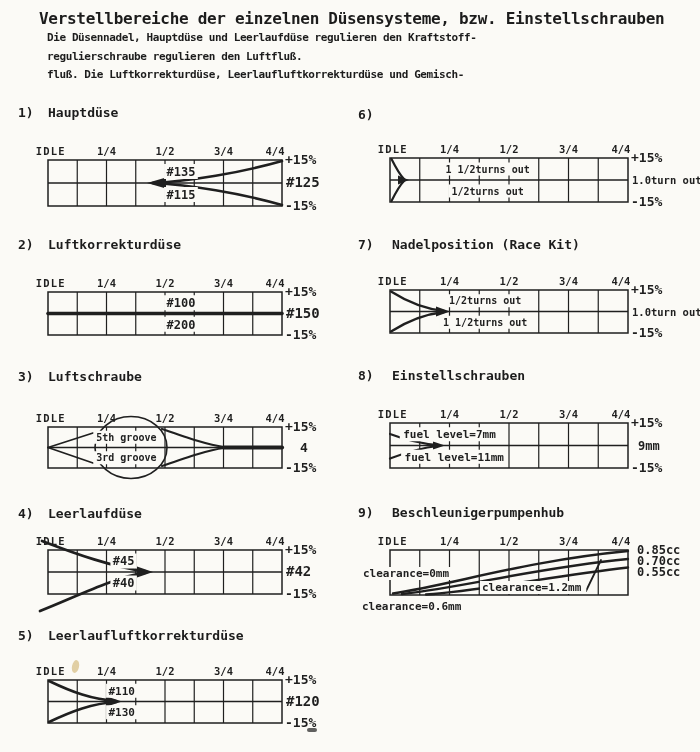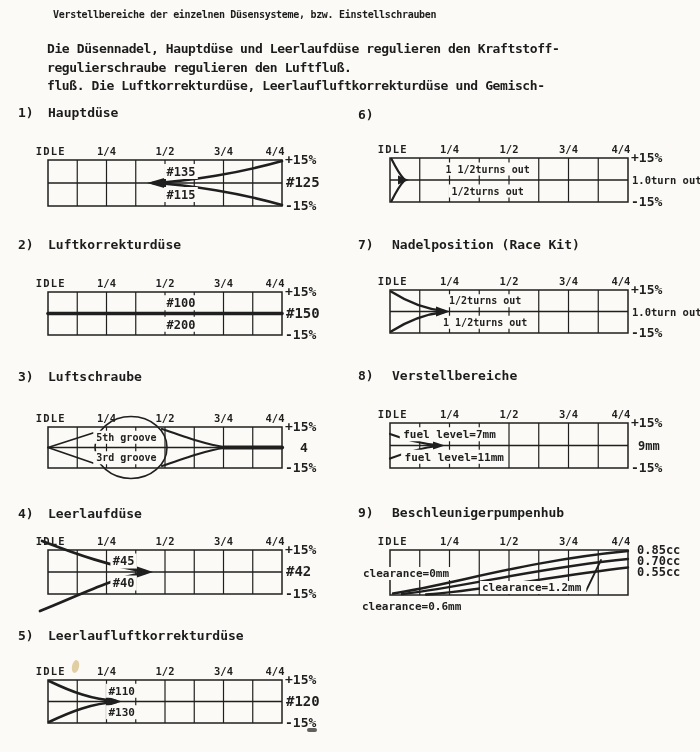--- a/index.html
+++ b/index.html
@@ -1,19 +1,19 @@
 <!DOCTYPE html>
 <html><head>
 <meta charset="utf-8">
 <style>
   html,body{margin:0;padding:0;}
   .page{position:relative;width:700px;height:752px;background:#fbfaf6;overflow:hidden;
         font-family:"DejaVu Sans Mono",monospace;color:#1c1c1c;}
-  .title{position:absolute;left:53px;top:9px;font-size:10px;font-weight:bold;letter-spacing:-0.3px;white-space:nowrap;}
-  .intro{position:absolute;left:47px;top:40px;font-size:13px;font-weight:bold;letter-spacing:-0.4px;line-height:18.7px;white-space:nowrap;}
+  .title{position:absolute;left:39px;top:9px;font-size:16px;font-weight:bold;letter-spacing:-0.3px;white-space:nowrap;}
+  .intro{position:absolute;left:47px;top:29px;font-size:11px;font-weight:bold;letter-spacing:-0.4px;line-height:18.7px;white-space:nowrap;}
   .dhead{position:absolute;font-size:13px;font-weight:bold;white-space:nowrap;display:flex;}
   .dhead .n{display:inline-block;}
   .dhead.lc .n{width:30px;}
   .dhead.rc .n{width:34px;}
   svg.canvas{position:absolute;left:0;top:0;}
   svg text{font-family:"DejaVu Sans Mono",monospace;font-weight:bold;fill:#1f1f1f;}
   .stain{position:absolute;border-radius:50%;}
 </style>
 </head>
 <body>
@@ -48,21 +48,21 @@
     </div>
   <div class="dhead rc" style="left:358px;top:107px">
       <span class="n">6)</span>
     </div>
   <div class="dhead rc" style="left:358px;top:237px">
       <span class="n">7)</span>
       <span>Nadelposition (Race Kit)</span>
     </div>
   <div class="dhead rc" style="left:358px;top:368px">
       <span class="n">8)</span>
-      <span>Verstellbereiche</span>
+      <span>Einstellschrauben</span>
     </div>
   <div class="dhead rc" style="left:358px;top:505px">
       <span class="n">9)</span>
       <span>Beschleunigerpumpenhub</span>
     </div>
 
   <svg class="canvas" id="charts" width="700" height="752" viewBox="0 0 700 752">
       <g>
         <rect x="48" y="160" width="234" height="46" fill="none" stroke="#1f1f1f" stroke-width="1.5"></rect>
         <line x1="77.25" y1="160" x2="77.25" y2="206" stroke="#1f1f1f" stroke-width="1.2"></line>

